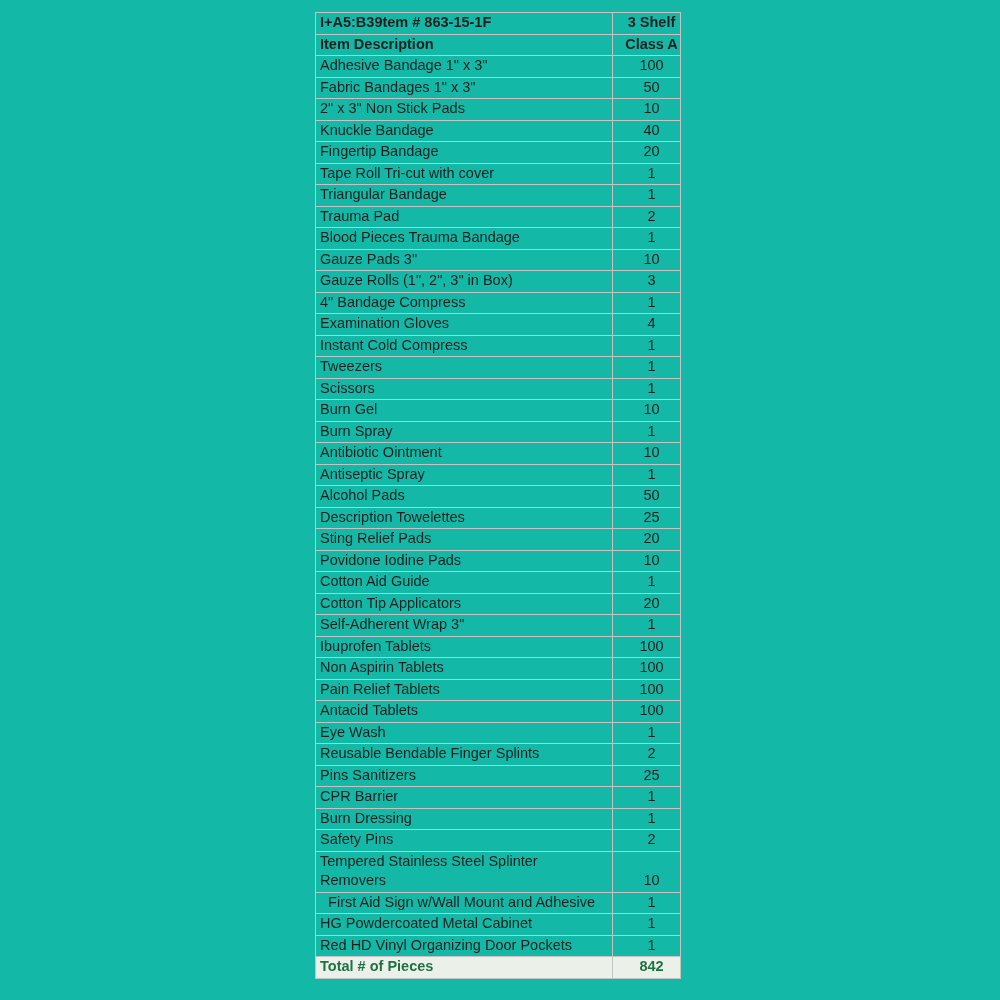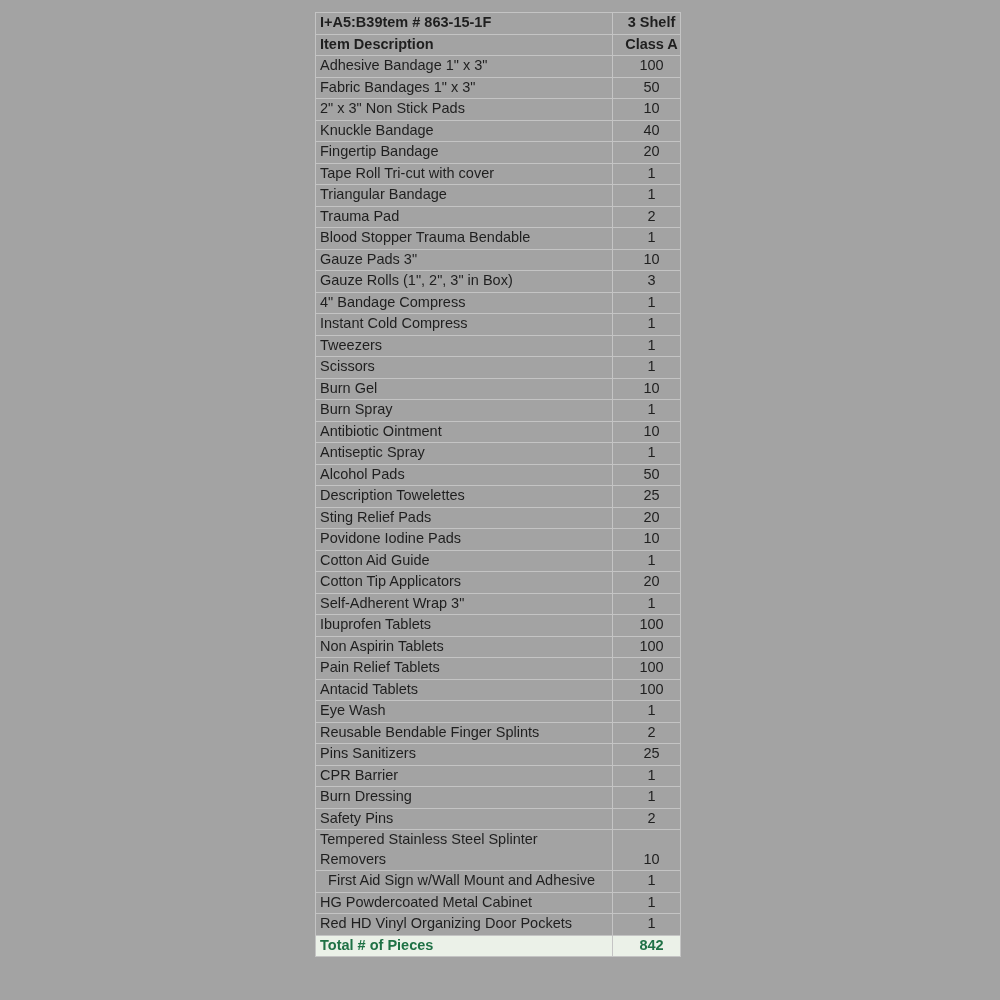--- a/index.html
+++ b/index.html
@@ -4,21 +4,21 @@
 <style>
   html, body {
     margin: 0;
     padding: 0;
     background: #ffffff;
   }
   .canvas {
     position: relative;
     width: 1000px;
     height: 1000px;
-    background: #a3a3a3;
+    background: #14b8a6;
     font-family: "Liberation Sans", sans-serif;
     --grid: #c4c4c4;
     --text: #1f1f1f;
     --total-bg: #ebf1e8;
     --total-fg: #1f7145;
   }
   table.inventory {
     position: absolute;
     left: 315px;
     top: 12px;
@@ -106,40 +106,44 @@
     <td>Triangular Bandage</td>
     <td class="qty">1</td>
   </tr>
 
   <tr>
     <td>Trauma Pad</td>
     <td class="qty">2</td>
   </tr>
 
   <tr>
-    <td>Blood Stopper Trauma Bendable</td>
+    <td>Blood Pieces Trauma Bandage</td>
     <td class="qty">1</td>
   </tr>
 
 
   <tr>
     <td>Gauze Pads 3"</td>
     <td class="qty">10</td>
   </tr>
 
   <tr>
     <td>Gauze Rolls (1", 2", 3" in Box)</td>
     <td class="qty">3</td>
   </tr>
 
   <tr>
     <td>4" Bandage Compress</td>
     <td class="qty">1</td>
   </tr>
 
+  <tr>
+    <td>Examination Gloves</td>
+    <td class="qty">4</td>
+  </tr>
 
   <tr>
     <td>Instant Cold Compress</td>
     <td class="qty">1</td>
   </tr>
 
   <tr>
     <td>Tweezers</td>
     <td class="qty">1</td>
   </tr>

